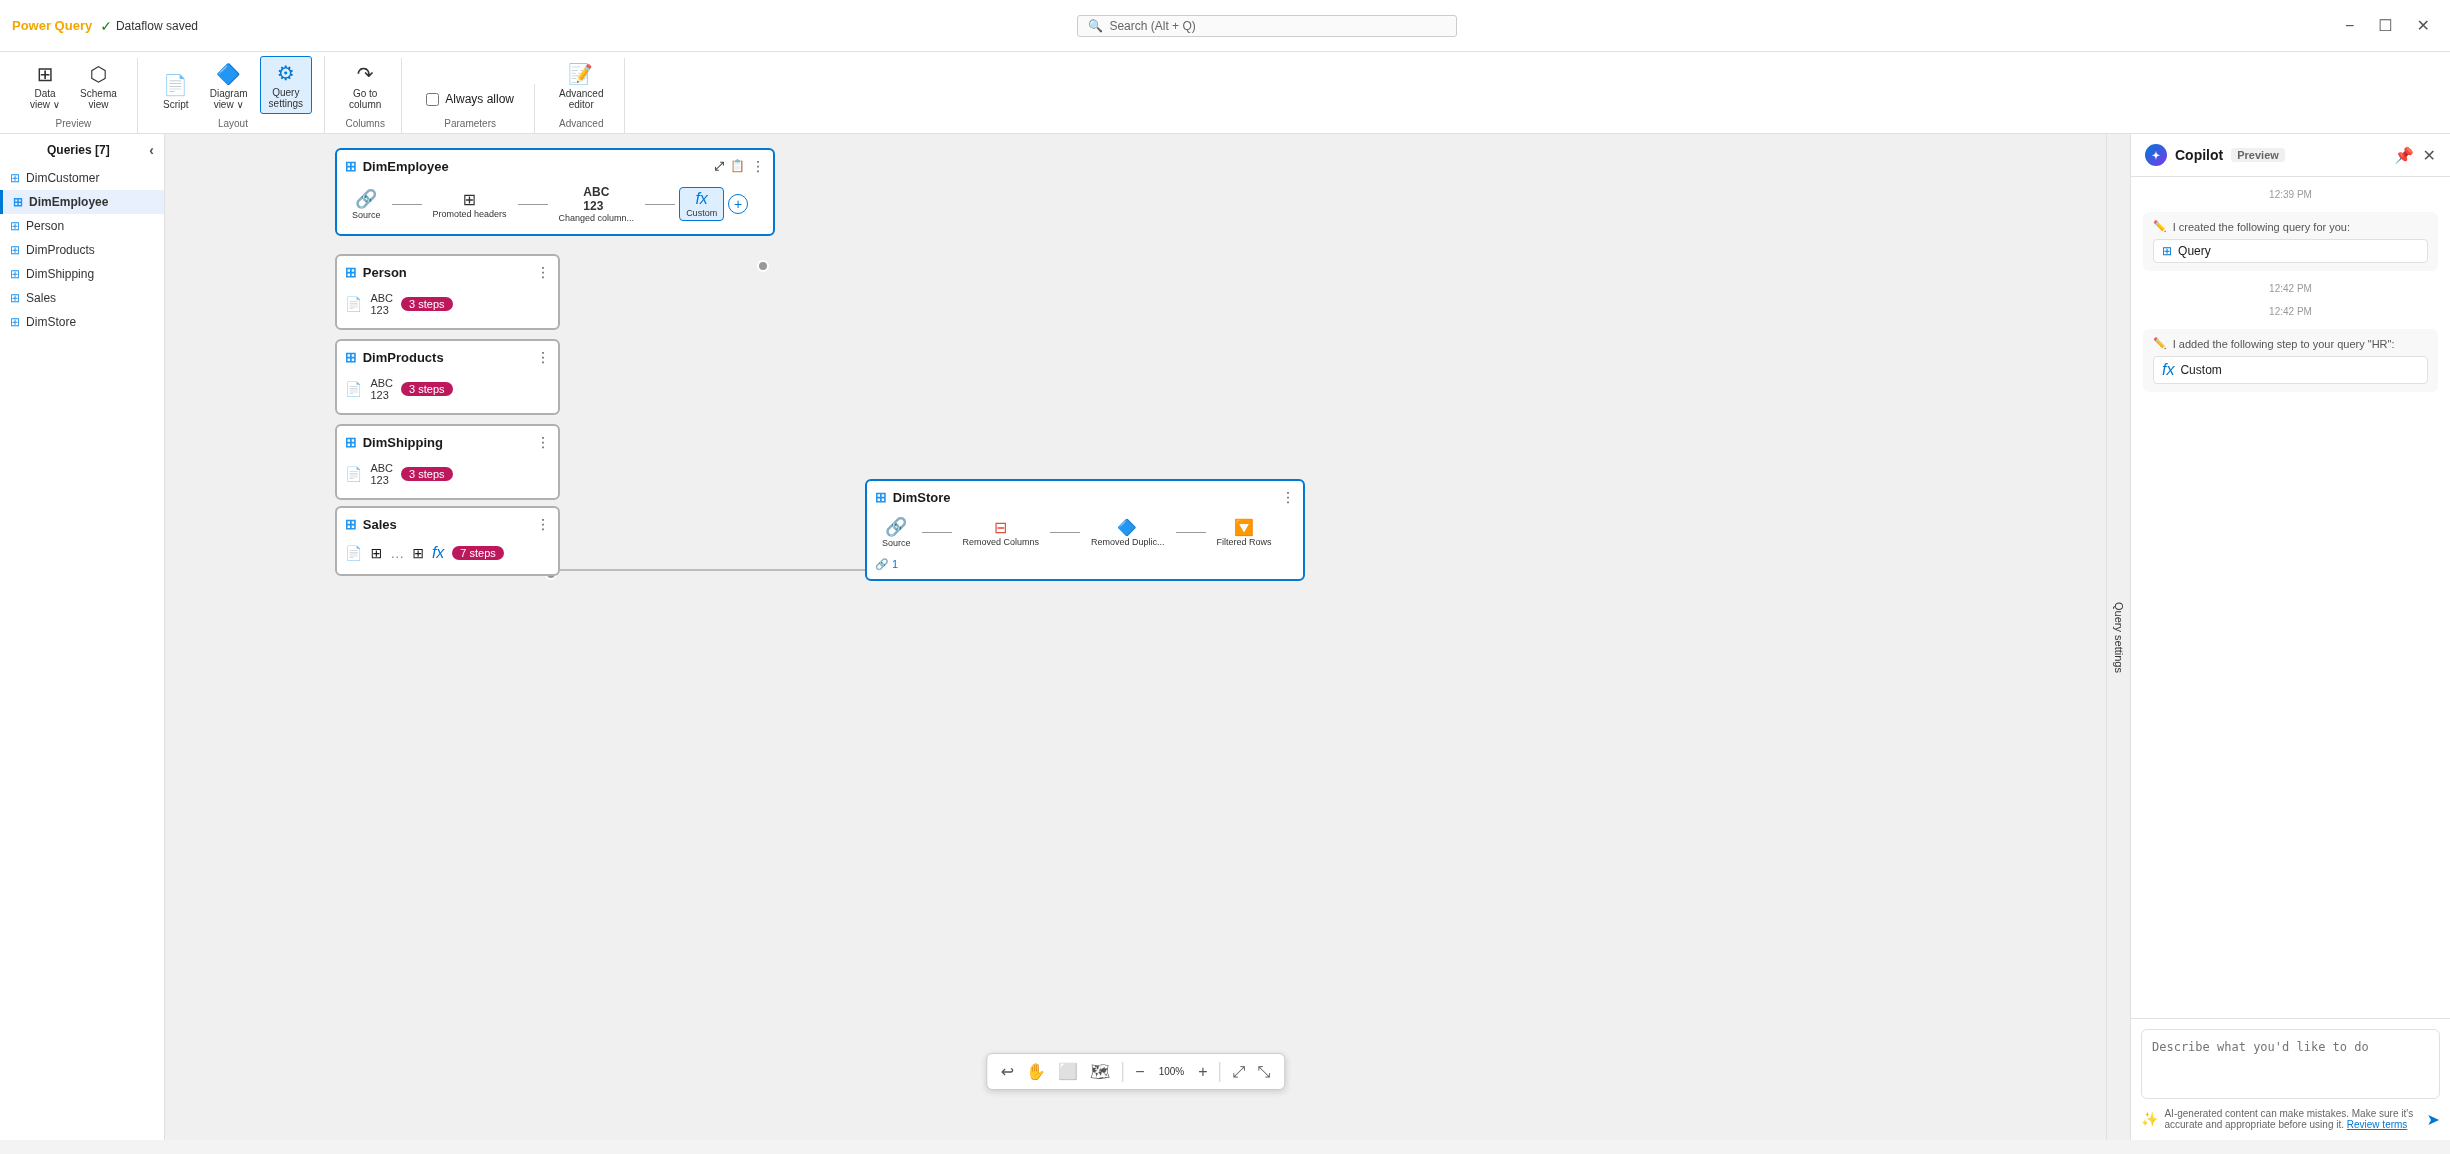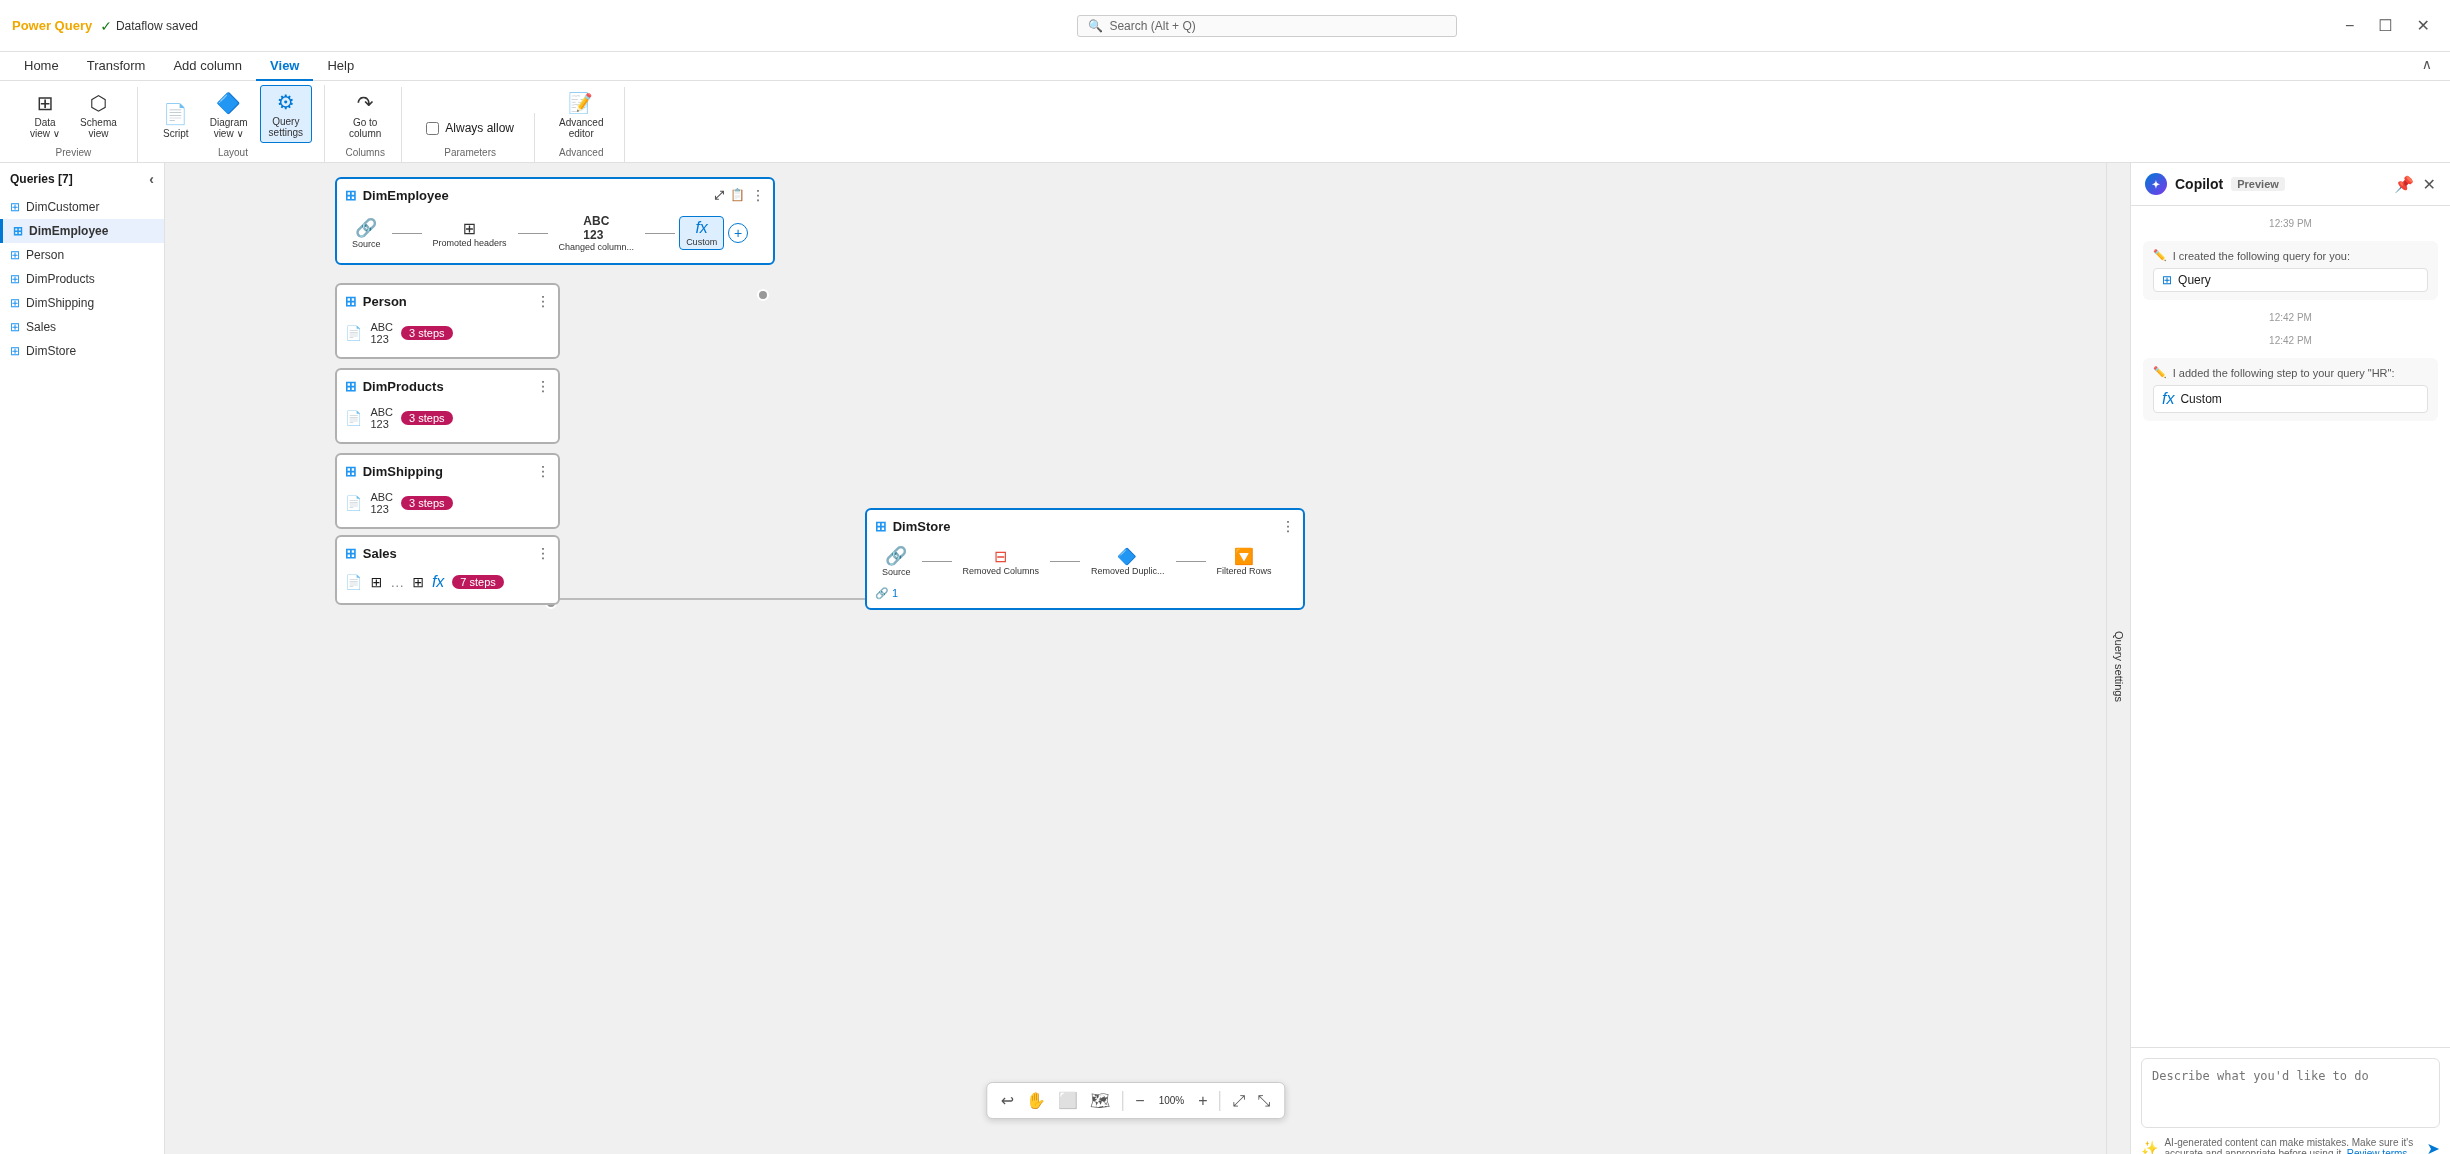--- a/index.html
+++ b/index.html
@@ -45,21 +45,21 @@
     .ribbon-btn-icon.blue { color: #0078d4; }
     .ribbon-always { display: flex; align-items: center; gap: 6px; padding: 8px; font-size: 12px; }
     .ribbon-checkbox { width: 13px; height: 13px; }
     .chevron-up { font-size: 14px; cursor: pointer; padding: 4px 8px; color: #555; margin-left: auto; }
 
     
     .main-layout { display: flex; height: calc(1154px - 40px - 108px); }
 
     
     .sidebar { width: 165px; background: #fff; border-right: 1px solid #e0e0e0; display: flex; flex-direction: column; overflow: hidden; }
-    .sidebar-header { display: flex; align-items: center; justify-content: space-between; padding: 8px 10px; font-size: 12px; font-weight: 600; }
+    .sidebar-header { display: flex; align-items: center; justify-content: space-between; padding: 8px 10px; font-size: 12px; font-weight: 600; margin-left: 37px; }
     .sidebar-collapse { cursor: pointer; font-size: 14px; color: #555; }
     .sidebar-item {
       display: flex; align-items: center; gap: 6px; padding: 5px 10px;
       cursor: pointer; font-size: 12px; color: #333;
     }
     .sidebar-item.active { background: #e8f0fe; font-weight: 600; border-left: 3px solid #0078d4; }
     .sidebar-icon { font-size: 12px; color: #555; }
 
     
     .canvas { flex: 1; background: #f0f0f0; position: relative; overflow: hidden; }
@@ -165,28 +165,20 @@
     <span>Search (Alt + Q)</span>
   </div>
   <div class="title-bar-right">
     <button class="win-btn">−</button>
     <button class="win-btn">☐</button>
     <button class="win-btn close">✕</button>
   </div>
 </div>
 
 <div class="ribbon">
-  <div class="ribbon-tabs">
-    <div class="ribbon-tab">Home</div>
-    <div class="ribbon-tab">Transform</div>
-    <div class="ribbon-tab">Add column</div>
-    <div class="ribbon-tab active">View</div>
-    <div class="ribbon-tab">Help</div>
-    <div class="chevron-up">∧</div>
-  </div>
   <div class="ribbon-content">
 
     <div class="ribbon-group">
       <div class="ribbon-group-items">
         <button class="ribbon-btn">
           <span class="ribbon-btn-icon">⊞</span>
           <span>Data<br>view ∨</span>
         </button>
         <button class="ribbon-btn">
           <span class="ribbon-btn-icon">⬡</span>

